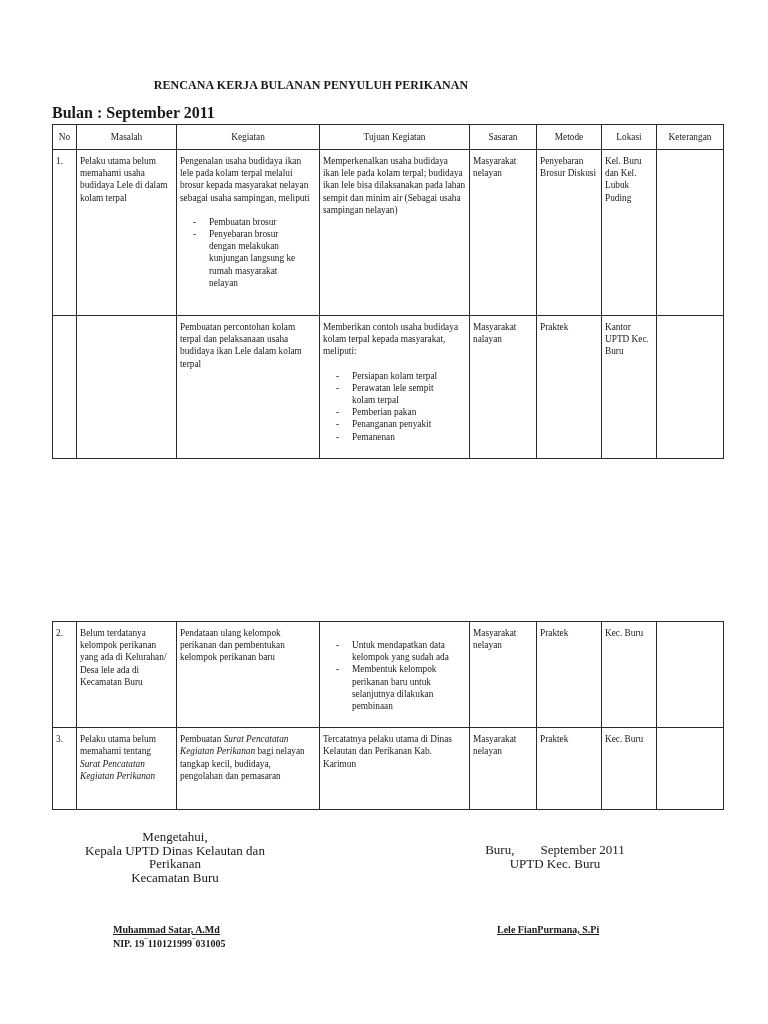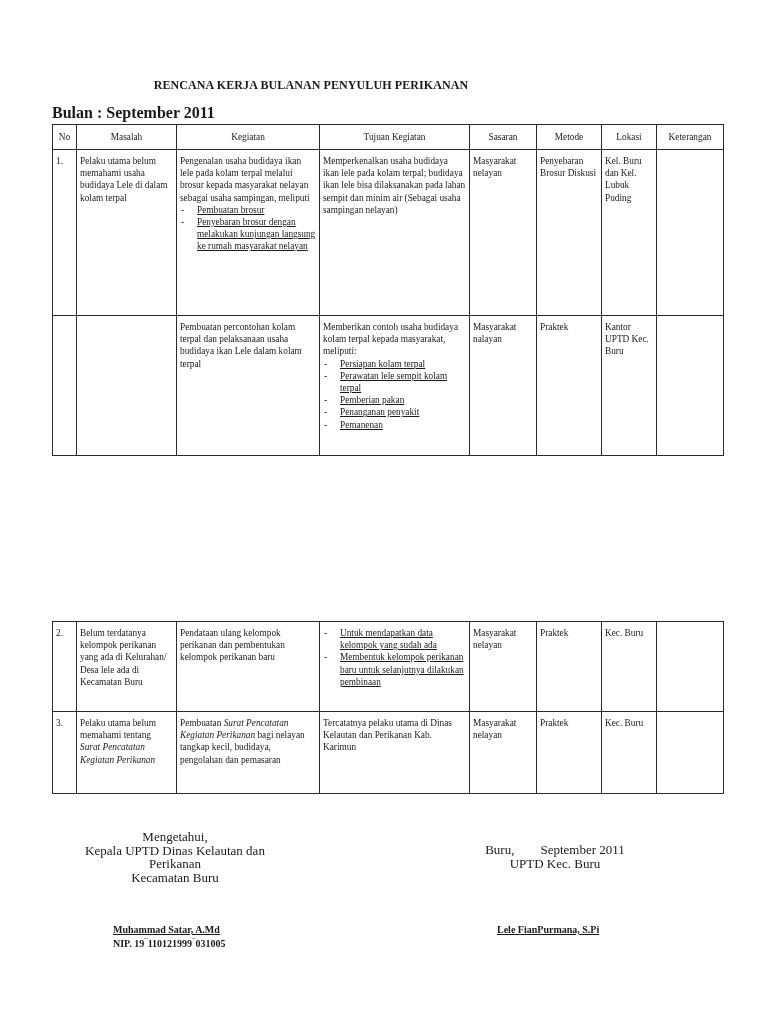--- a/index.html
+++ b/index.html
@@ -19,21 +19,21 @@
     position:absolute; left:52px; width:671px; border-collapse:collapse; table-layout:fixed;
     font-family:"Liberation Serif", serif; font-size:9.3px; line-height:12.2px;
   }
   table.grid td, table.grid th {
     border:1.3px solid #2b2b2b; vertical-align:top; padding:5px 3px 3px 3px; text-align:left;
     font-weight:normal; overflow:hidden;
   }
   table.grid th { text-align:center; vertical-align:middle; padding:0 2px; height:24px; }
   .t1 { top:124px; }
   .t2 { top:621px; }
-  ul.dash { list-style:none; margin:0; padding:0;text-decoration:underline; }
+  ul.dash { list-style:none; margin:12px; padding:0; }
   ul.dash li { position:relative; padding-left:17px; }
   ul.dash li::before { content:"-"; position:absolute; left:1px; top:0; }
   .it { font-style:italic; }
   .sig { position:absolute; font-family:"Liberation Serif", serif; font-size:13px; text-align:center; line-height:13.5px; }
   .sig-left { left:60px; top:830px; width:230px; }
   .sig-right { left:480px; top:843px; width:150px; }
   .name { position:absolute; font-family:"Liberation Serif", serif; font-weight:bold; font-size:10px; }
   .u { text-decoration:underline; }
 </style>
 </head>

